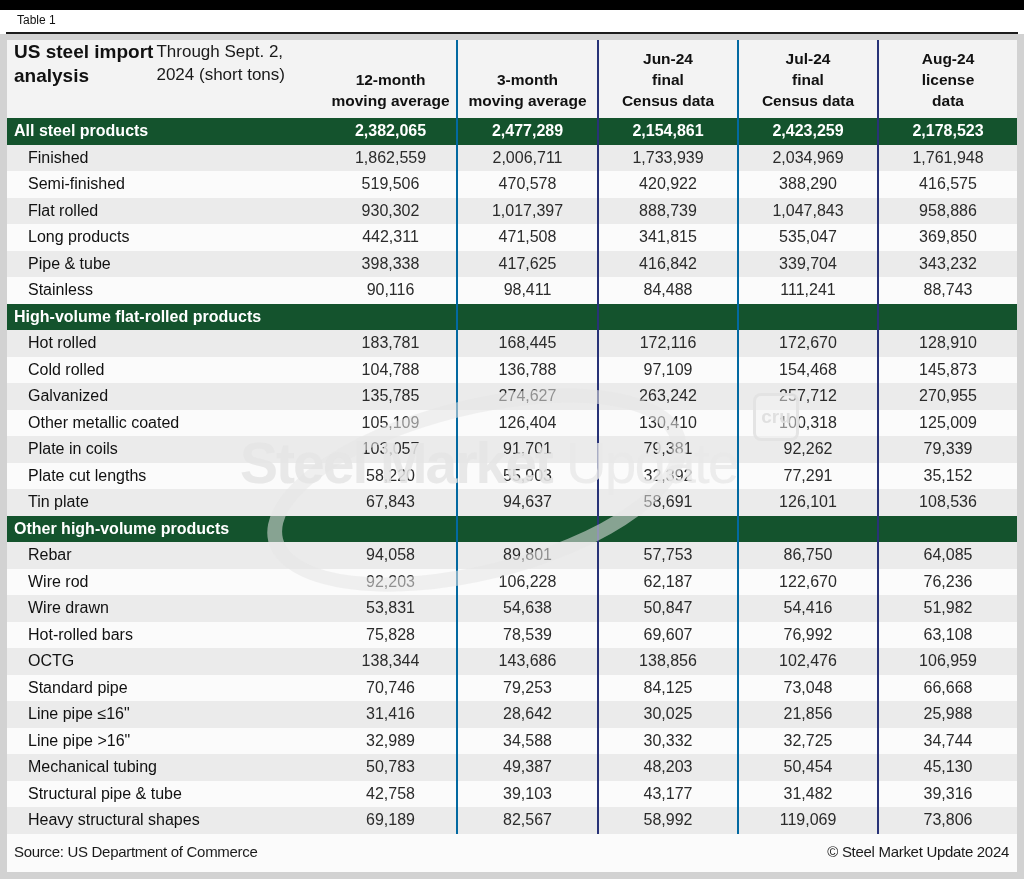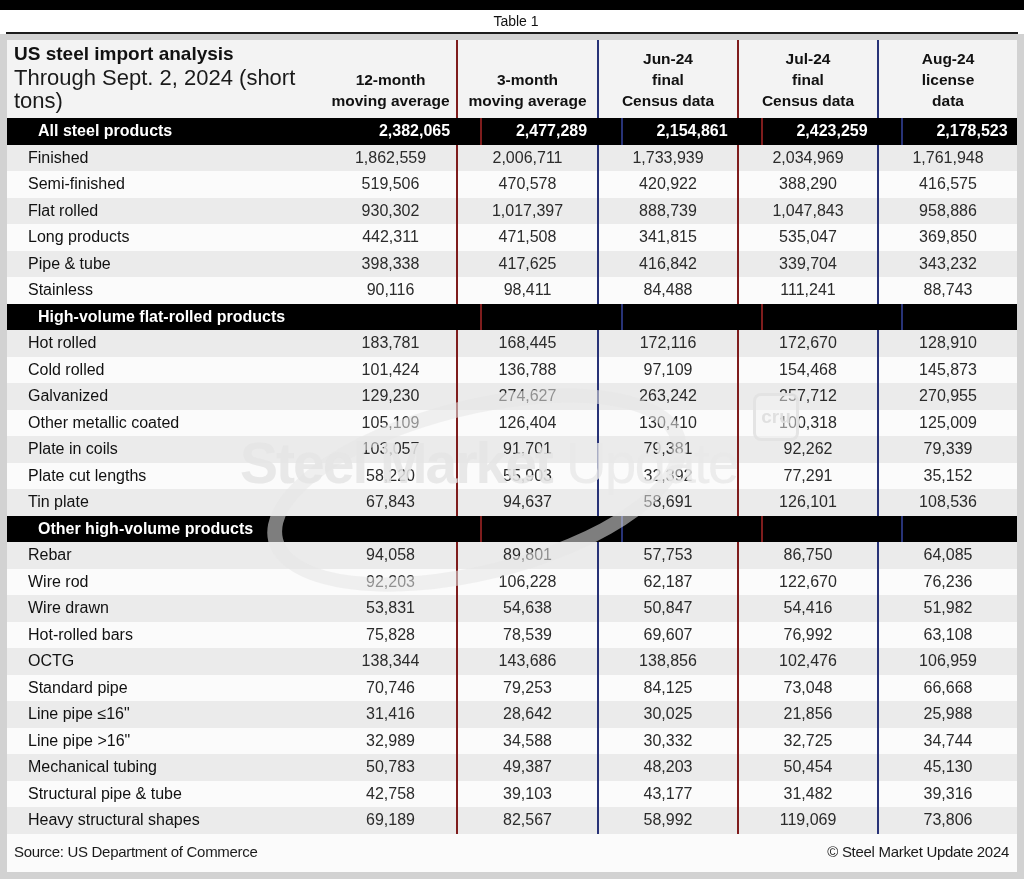--- a/index.html
+++ b/index.html
@@ -4,48 +4,48 @@
 <style>
   html,body{margin:0;padding:0;}
   body{
     width:1024px;height:879px;
     background:#d2d2d2;
     font-family:"Liberation Sans","DejaVu Sans",sans-serif;
     position:relative;overflow:hidden;
     -webkit-font-smoothing:antialiased;
   }
   .topbar{height:10px;background:#000;}
-  .tabstrip{background:#ffffff;padding:3px 9px 0 17px;height:19px;font-size:14px;color:#111;text-align:center;}
+  .tabstrip{background:#ffffff;padding:3px 9px 0 17px;height:19px;font-size:12px;color:#111;}
   .tabrule{background:#ffffff;height:2px;}
   .tabrule-inner{height:0;border-bottom:2px solid #1c1c1c;margin:0 6px;}
   .gap{height:6px;}
 
   .card{
     margin:0 7px;height:832px;background:#fbfbfb;
     position:relative;display:flex;flex-direction:column;
   }
 
   .grid{display:grid;grid-template-columns:318px 131px 141px 140px 140px 140px;}
 
   .headband{height:78px;background:#f3f3f3;}
-  .titleblock{display:flex;flex-direction:column;justify-content:center;padding:0 0 5px 7px;}
+  .titleblock{display:flex;justify-content:space-between;padding:0 0 5px 7px;}
   .title{font-size:19px;font-weight:bold;color:#111;line-height:24px;}
-  .subtitle{font-size:22px;color:#1a1a1a;line-height:23px;}
+  .subtitle{font-size:17px;color:#1a1a1a;line-height:23px;}
   .colhead{
     display:flex;flex-direction:column;justify-content:flex-end;align-items:center;
     padding-bottom:7px;font-size:15.5px;font-weight:bold;color:#111;line-height:21px;text-align:center;
   }
 
   
-  .sep-light{border-left:2px solid #7f1d1d;}
+  .sep-light{border-left:2px solid #0369a1;}
   .sep-navy{border-left:2px solid #283377;}
 
   .tbody{}
   .row{height:26.5px;align-items:center;}
-  .row.section{background:#000000;padding-left:24px;}
+  .row.section{background:#14532d;}
   .row.section .label{color:#ffffff;font-weight:bold;padding-left:7px;font-size:16px;}
   .row.section .num{color:#ffffff;font-weight:bold;font-size:16px;}
   .row.data .label{color:#111;padding-left:21px;font-size:16px;}
   .row.data .num{color:#2b2b2b;font-size:16px;}
   .row.data.alt{background:#ebebeb;}
   .cell{overflow:hidden;white-space:nowrap;height:100%;display:flex;align-items:center;}
   .cell.num{justify-content:center;}
 
   .cardfooter{
     flex:1;display:flex;justify-content:space-between;align-items:center;
@@ -187,29 +187,29 @@
       <div class="grid row data alt">
         <div class="cell label">Hot rolled</div>
         <div class="cell num ">183,781</div>
         <div class="cell num sep-light">168,445</div>
         <div class="cell num sep-navy">172,116</div>
         <div class="cell num sep-light">172,670</div>
         <div class="cell num sep-navy">128,910</div>
       </div>
       <div class="grid row data">
         <div class="cell label">Cold rolled</div>
-        <div class="cell num ">101,424</div>
+        <div class="cell num ">104,788</div>
         <div class="cell num sep-light">136,788</div>
         <div class="cell num sep-navy">97,109</div>
         <div class="cell num sep-light">154,468</div>
         <div class="cell num sep-navy">145,873</div>
       </div>
       <div class="grid row data alt">
         <div class="cell label">Galvanized</div>
-        <div class="cell num ">129,230</div>
+        <div class="cell num ">135,785</div>
         <div class="cell num sep-light">274,627</div>
         <div class="cell num sep-navy">263,242</div>
         <div class="cell num sep-light">257,712</div>
         <div class="cell num sep-navy">270,955</div>
       </div>
       <div class="grid row data">
         <div class="cell label">Other metallic coated</div>
         <div class="cell num ">105,109</div>
         <div class="cell num sep-light">126,404</div>
         <div class="cell num sep-navy">130,410</div>

